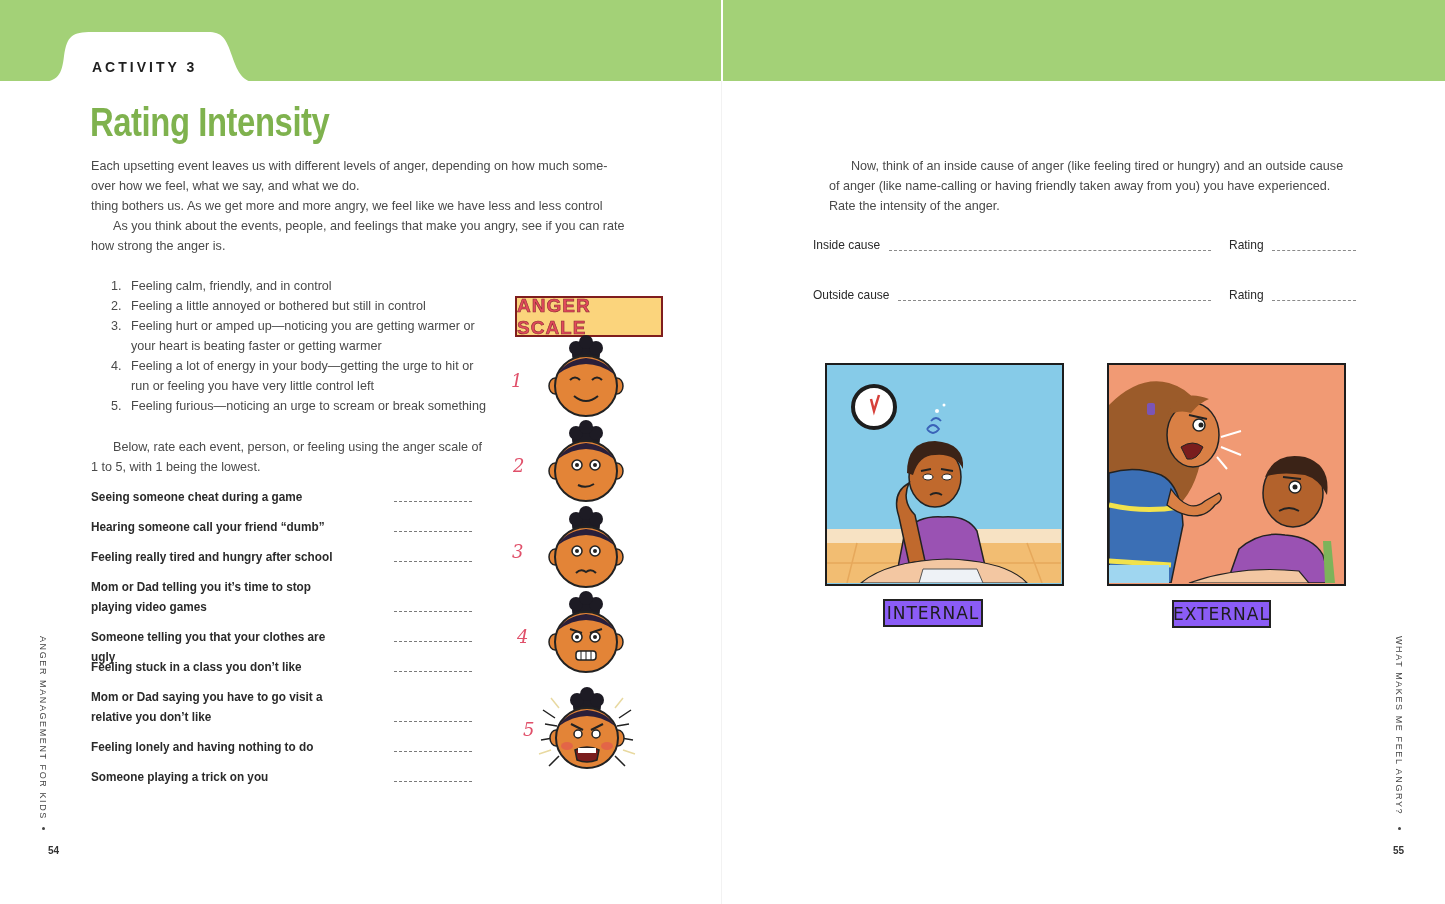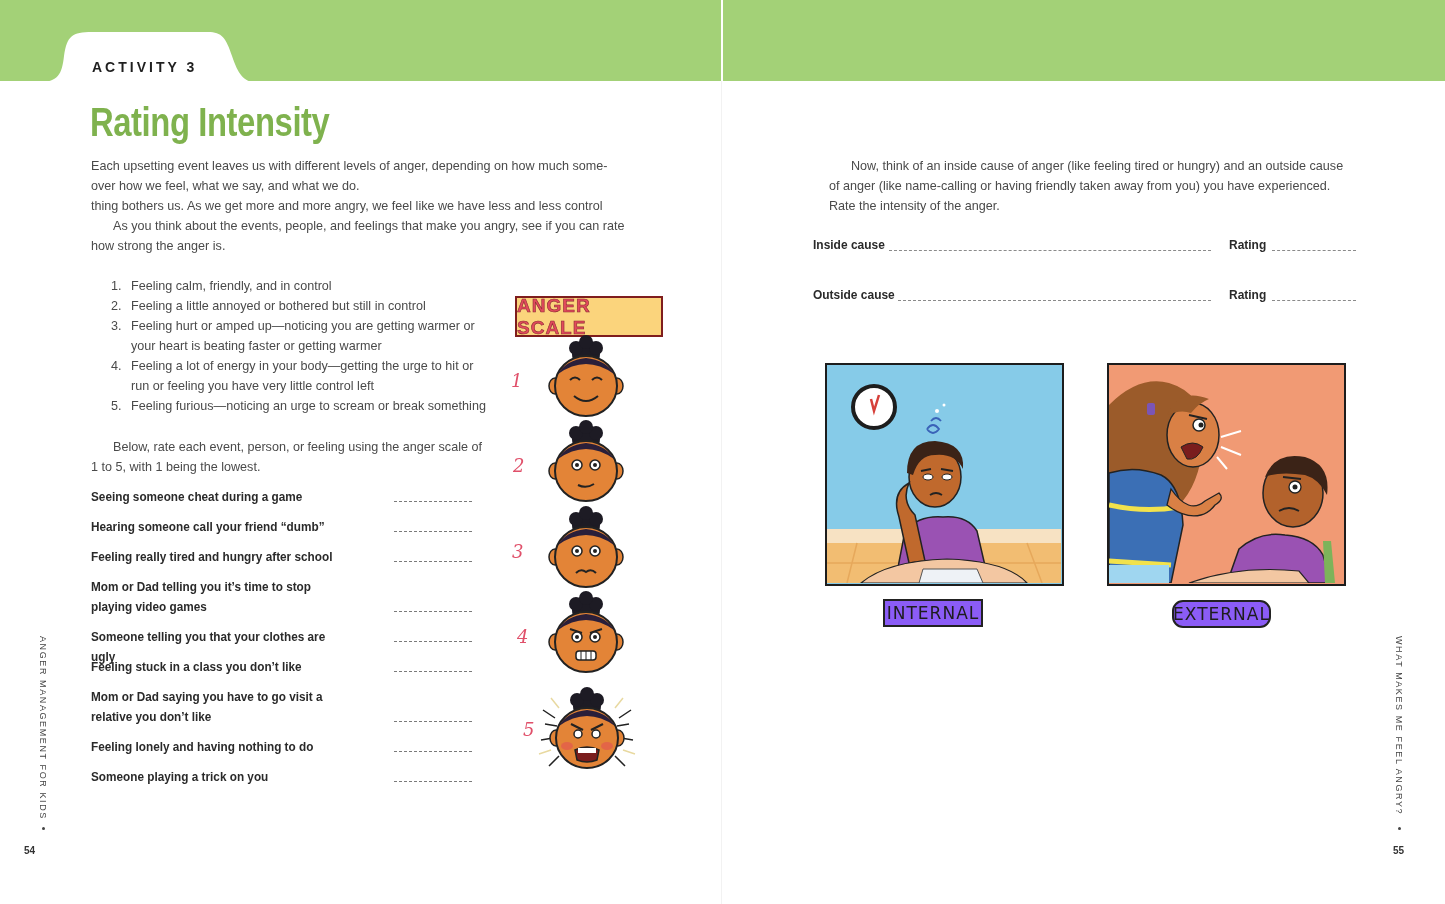--- a/index.html
+++ b/index.html
@@ -28,32 +28,32 @@
   .event-list { position: absolute; left: 91px; width: 385px; }
   .event { position: absolute; left: 0; width: 385px; font-size: 12.8px; font-weight: bold; color: #2a2a2a; line-height: 20px; font-family: "Liberation Sans", sans-serif; transform-origin: left top; }
   .event .label { display: block; width: 270px; transform: scaleX(0.92); transform-origin: left top; }
   .event .blank { position: absolute; right: 4px; width: 78px; border-bottom: 1.5px dashed #7a7a7a; }
 
   .scale-badge { position: absolute; top: 296px; left: 515px; width: 148px; height: 41px; background: #fbd47c; border: 2px solid #7f1d1d; display: flex; align-items: center; justify-content: center; font-weight: bold; font-size: 19px; color: #e24a5c; letter-spacing: 1px; -webkit-text-stroke: 0.6px #8a2a33; }
   .face-num { position: absolute; font-size: 18px; color: #e0506a; font-family: "DejaVu Serif", serif; font-style: italic; }
   .face { position: absolute; width: 80px; height: 86px; }
 
   .right-intro { position: absolute; top: 156px; left: 813px; width: 545px; margin-left: 16px; }
-  .cause-row { position: absolute; left: 813px; width: 545px; height: 22px; font-size: 13px; font-weight: bold; color: #2a2a2a; }
+  .cause-row { position: absolute; left: 813px; width: 545px; height: 22px; font-size: 13px; font-weight: normal; color: #2a2a2a; }
   .cause-row .lab { position: absolute; left: 0; top: 0; transform: scaleX(0.92); transform-origin: left top; }
   .cause-row .line1 { position: absolute; top: 13px; border-bottom: 1.5px dashed #8a8a8a; }
   .cause-row .rlab { position: absolute; left: 416px; top: 0; transform: scaleX(0.92); transform-origin: left top; }
   .cause-row .line2 { position: absolute; left: 459px; width: 84px; top: 13px; border-bottom: 1.5px dashed #8a8a8a; }
 
   .panel { position: absolute; border: 2.5px solid #1d1d1d; overflow: hidden; }
   .panel-internal { top: 363px; left: 825px; width: 239px; height: 223px; background: #86cbe8; }
   .panel-external { top: 363px; left: 1107px; width: 239px; height: 223px; background: #f19a74; }
   .caption { position: absolute; height: 28px; background: #8b5cf6; border: 2px solid #222; display: flex; align-items: center; justify-content: center; font-size: 17px; letter-spacing: 1px; color: #1d1d1d; font-family: "DejaVu Sans", sans-serif; }
   .cap-internal { top: 599px; left: 883px; width: 100px; }
-  .cap-external { top: 600px; left: 1172px; width: 99px; border-radius: 11px; }
+  .cap-external { top: 600px; left: 1172px; width: 99px; }
 
   .side-label { position: absolute; font-size: 9px; letter-spacing: 1.6px; color: #444; writing-mode: vertical-rl; }
   .side-left { left: 38px; top: 636px; }
   .side-right { left: 1394px; top: 636px; }
   .side-dot { position: absolute; width: 3px; height: 3px; background: #444; border-radius: 50%; }
   .page-num { position: absolute; font-size: 10px; color: #333; font-weight: bold; }
 </style>
 </head>
 <body>
 
@@ -234,21 +234,21 @@
     <ellipse cx="72" cy="66" rx="6" ry="4" fill="#e2584f" opacity="0.7"></ellipse>
   <path d="M36,44 L48,50 M68,44 L56,50" stroke="#222" stroke-width="2.2"></path>
   <circle cx="43" cy="54" r="4" fill="#fff" stroke="#222" stroke-width="1.5"></circle>
     <circle cx="61" cy="54" r="4" fill="#fff" stroke="#222" stroke-width="1.5"></circle>
   <path d="M40,70 Q52,64 64,70 L62,80 Q52,84 42,80Z" fill="#7a1d1d" stroke="#222" stroke-width="1.5"></path>
   <rect x="43" y="68" width="18" height="5" fill="#fff"></rect>
 </svg>
 
 <div class="side-label side-left">ANGER MANAGEMENT FOR KIDS</div>
 <div class="side-dot" style="left:42px;top:827px"></div>
-<div class="page-num" style="left:24px;top:845px">54</div>
+<div class="page-num" style="left:48px;top:845px">54</div>
 
 <div class="right-intro body-text">
   <div class="indent">Now, think of an inside cause of anger (like feeling tired or hungry) and an outside cause</div>
   <div>of anger (like name-calling or having friendly taken away from you) you have experienced.</div>
   <div>Rate the intensity of the anger.</div>
 </div>
 
 <div class="cause-row" style="top:237px">
   <span class="lab">Inside cause</span>
   <span class="line1" style="left:76px;width:322px"></span>

